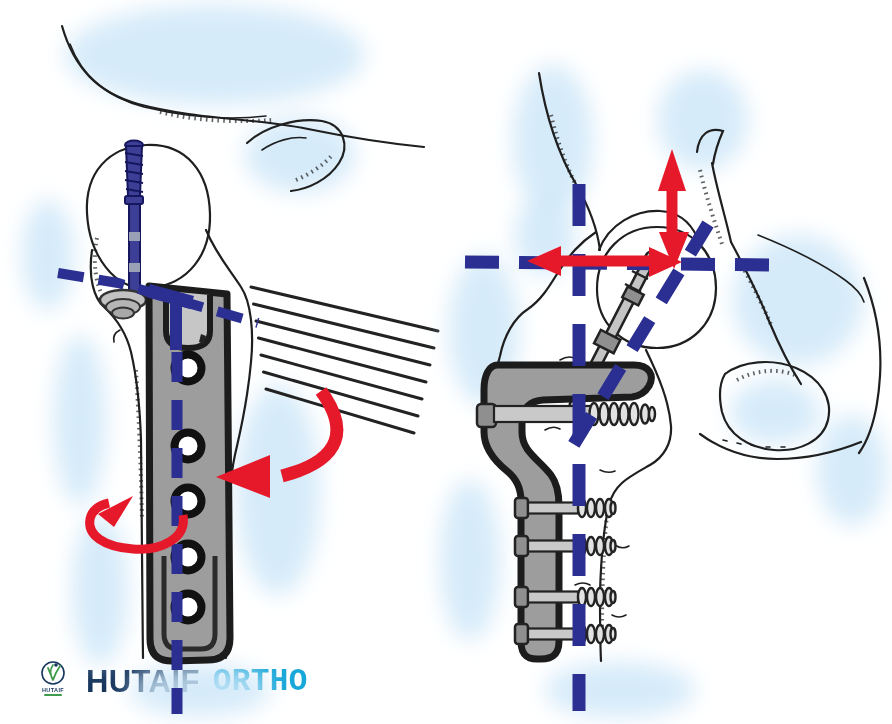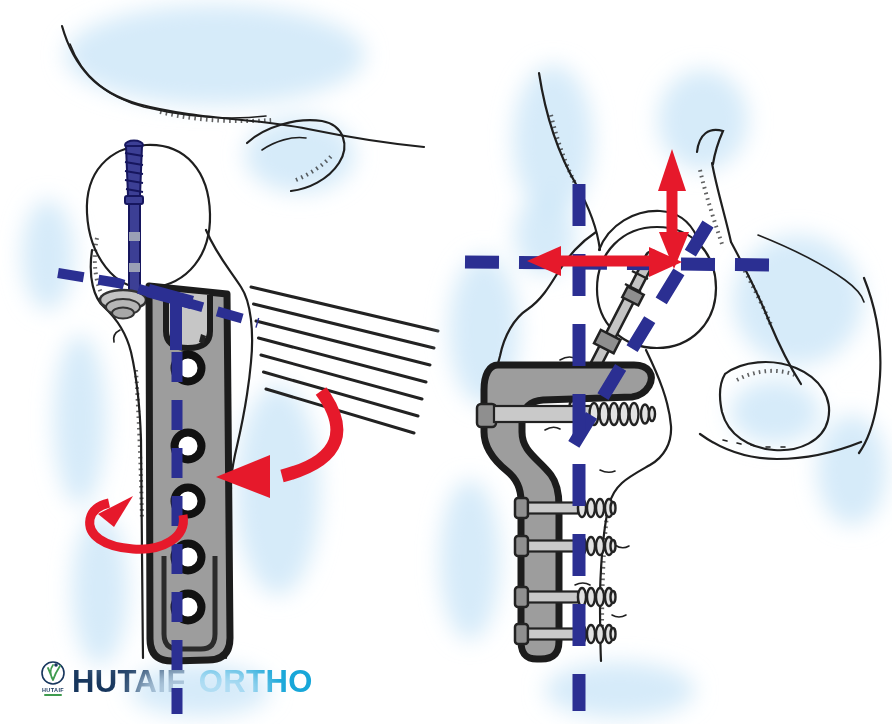--- a/index.html
+++ b/index.html
@@ -20,27 +20,27 @@
   .redfill{fill:var(--arrow-red,#e6192b);}
   .platefill{fill:var(--implant-gray,#9d9d9d);stroke:var(--implant-outline,#1c1c1c);stroke-width:7;stroke-linejoin:round;}
   .slotfill{fill:var(--implant-light,#c6c6c6);stroke:var(--implant-outline,#1c1c1c);stroke-width:6;}
   .hole{fill:#ffffff;stroke:#111;stroke-width:8;}
   .screwbody{fill:var(--screw-navy,#3c3f95);stroke:var(--screw-navy-dark,#16165e);stroke-width:2;}
   .screwline{stroke:var(--screw-navy-dark,#16165e);stroke-width:2;fill:none;}
   .metal{fill:#c9c9c9;stroke:#222;stroke-width:2.2;}
   .metaldark{fill:#8f8f8f;stroke:#222;stroke-width:2.5;}
   .coil{fill:#e2e2e2;stroke:#222;stroke-width:2.4;}
   
-  .brand{position:absolute;left:34px;top:660px;display:flex;align-items:flex-start;}
+  .brand{position:absolute;left:34px;top:660px;display:flex;align-items:flex-start;gap:14px;}
   .brand-mark{width:38px;display:flex;flex-direction:column;align-items:center;}
   .brand-mark-title{font-size:5.5px;font-weight:700;color:var(--wordmark-primary,#17365d);letter-spacing:.4px;margin-top:1px;}
   .brand-mark-bar{width:18px;height:2px;border-radius:1px;background:var(--logo-green,#3f9b4e);margin-top:1px;}
   .wordmark{display:flex;gap:13px;margin-top:6px;font-size:31px;font-weight:700;letter-spacing:.4px;line-height:1;}
   .wm-primary{color:var(--wordmark-primary,#17365d);}
-  .wm-secondary{color:var(--wordmark-secondary,#18a7d9);}
+  .wm-secondary{color:var(--wordmark-secondary,#18a7d9);font-family:Liberation Mono, monospace;}
 </style>
 </head>
 <body>
 
 <div class="stage">
 
   <div class="brand">
     <div class="brand-mark">
       <svg width="30" height="26" viewBox="0 0 30 26">
         <circle cx="15" cy="13" r="11" fill="#ffffff" stroke="var(--wordmark-primary)" stroke-width="1.6"></circle>

